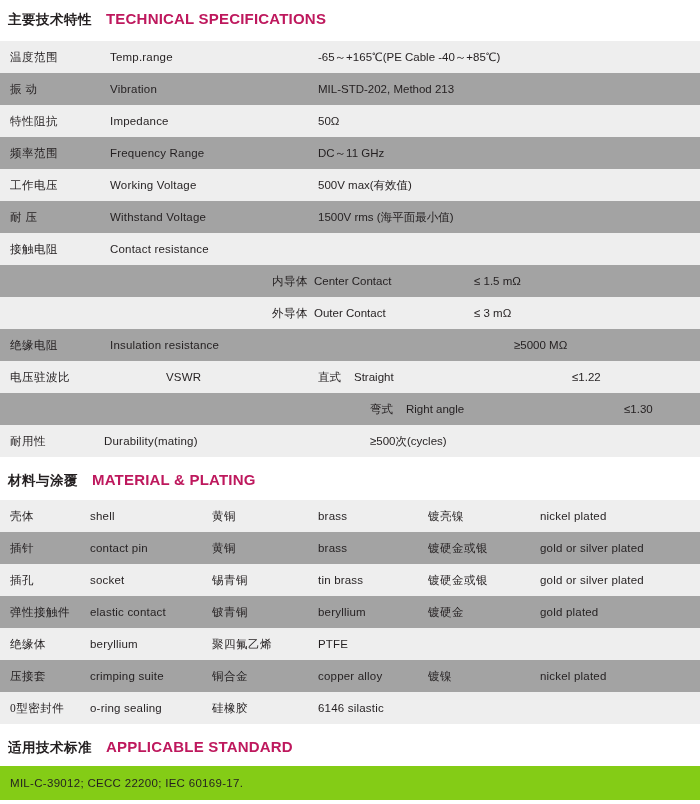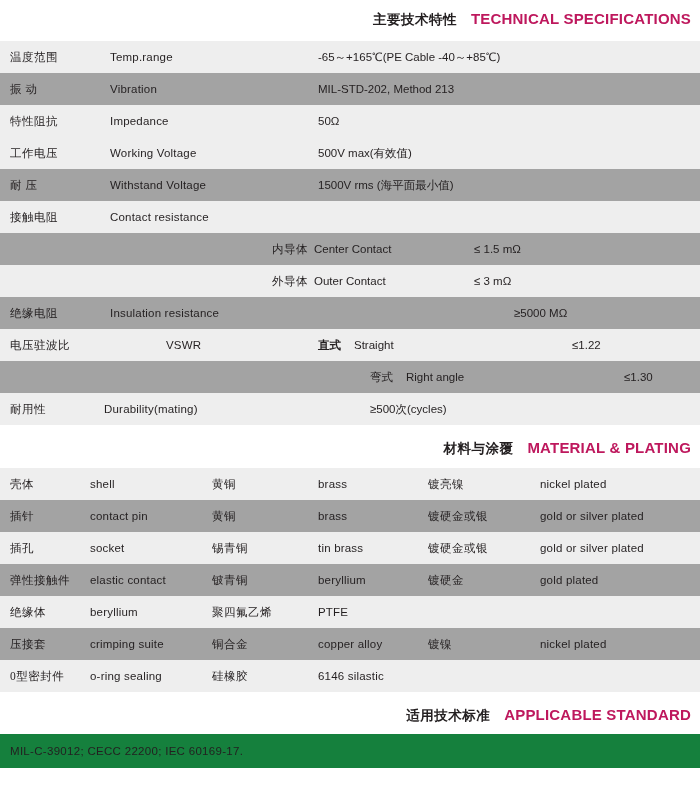--- a/index.html
+++ b/index.html
@@ -20,21 +20,20 @@
     height: 804px;
     overflow: hidden;
   }
 
   
   .sec-head {
     display: flex;
     align-items: baseline;
     padding: 0 9px 0 8px;
     margin: 0;
-    justify-content: flex-end;
   }
   .sec-head .cn {
     font-size: 13.5px;
     font-weight: bold;
     letter-spacing: 0.5px;
     color: #231f20;
   }
   .sec-head .en {
     font-size: 15px;
     font-weight: bold;
@@ -90,21 +89,21 @@
   .mat col.m3 { width: 106px; }
   .mat col.m4 { width: 110px; }
   .mat col.m5 { width: 112px; }
   .mat col.m6 { width: 170px; }
   .mat tr { height: 32px; border-radius: 10px; }
 
   
   .std-row {
     width: 700px;
     height: 34px;
-    background: #15803d;
+    background: #84cc16;
     display: flex;
     align-items: center;
   }
   .std-row .txt {
     font-size: 11.5px;
     padding-left: 10px;
     letter-spacing: 0.3px;
     color: #231f20;
   }
 
@@ -144,20 +143,25 @@
       <tr class="plain">
         <td class="cnlabel">振 动</td>
         <td class="enlabel">Vibration</td>
         <td>MIL-STD-202, Method 213</td>
       </tr>
       <tr class="shade">
         <td class="cnlabel">特性阻抗</td>
         <td class="enlabel">Impedance</td>
         <td>50Ω</td>
       </tr>
+      <tr class="plain">
+        <td class="cnlabel">频率范围</td>
+        <td class="enlabel">Frequency Range</td>
+        <td>DC～11 GHz</td>
+      </tr>
       <tr class="shade">
         <td class="cnlabel">工作电压</td>
         <td class="enlabel">Working Voltage</td>
         <td>500V max(有效值)</td>
       </tr>
       <tr class="plain">
         <td class="cnlabel">耐 压</td>
         <td class="enlabel">Withstand Voltage</td>
         <td>1500V rms (海平面最小值)</td>
       </tr>
@@ -183,21 +187,21 @@
       <tr class="plain">
         <td class="cnlabel">绝缘电阻</td>
         <td class="enlabel">Insulation resistance</td>
         <td style="padding-left:206px">≥5000 MΩ</td>
       </tr>
 
       <tr class="shade">
         <td class="cnlabel">电压驻波比</td>
         <td class="enlabel" style="padding-left:66px">VSWR</td>
         <td>
-          <span style="display:inline-block;width:36px;font-weight:bold">直式</span><span style="display:inline-block;width:218px">Straight</span><span>≤1.22</span>
+          <span style="display:inline-block;width:36px;font-weight:normal">直式</span><span style="display:inline-block;width:218px">Straight</span><span>≤1.22</span>
         </td>
       </tr>
       <tr class="plain">
         <td class="cnlabel"></td>
         <td class="enlabel"></td>
         <td style="padding-left:62px">
           <span style="display:inline-block;width:36px">弯式</span><span style="display:inline-block;width:218px">Right angle</span><span>≤1.30</span>
         </td>
       </tr>
 

